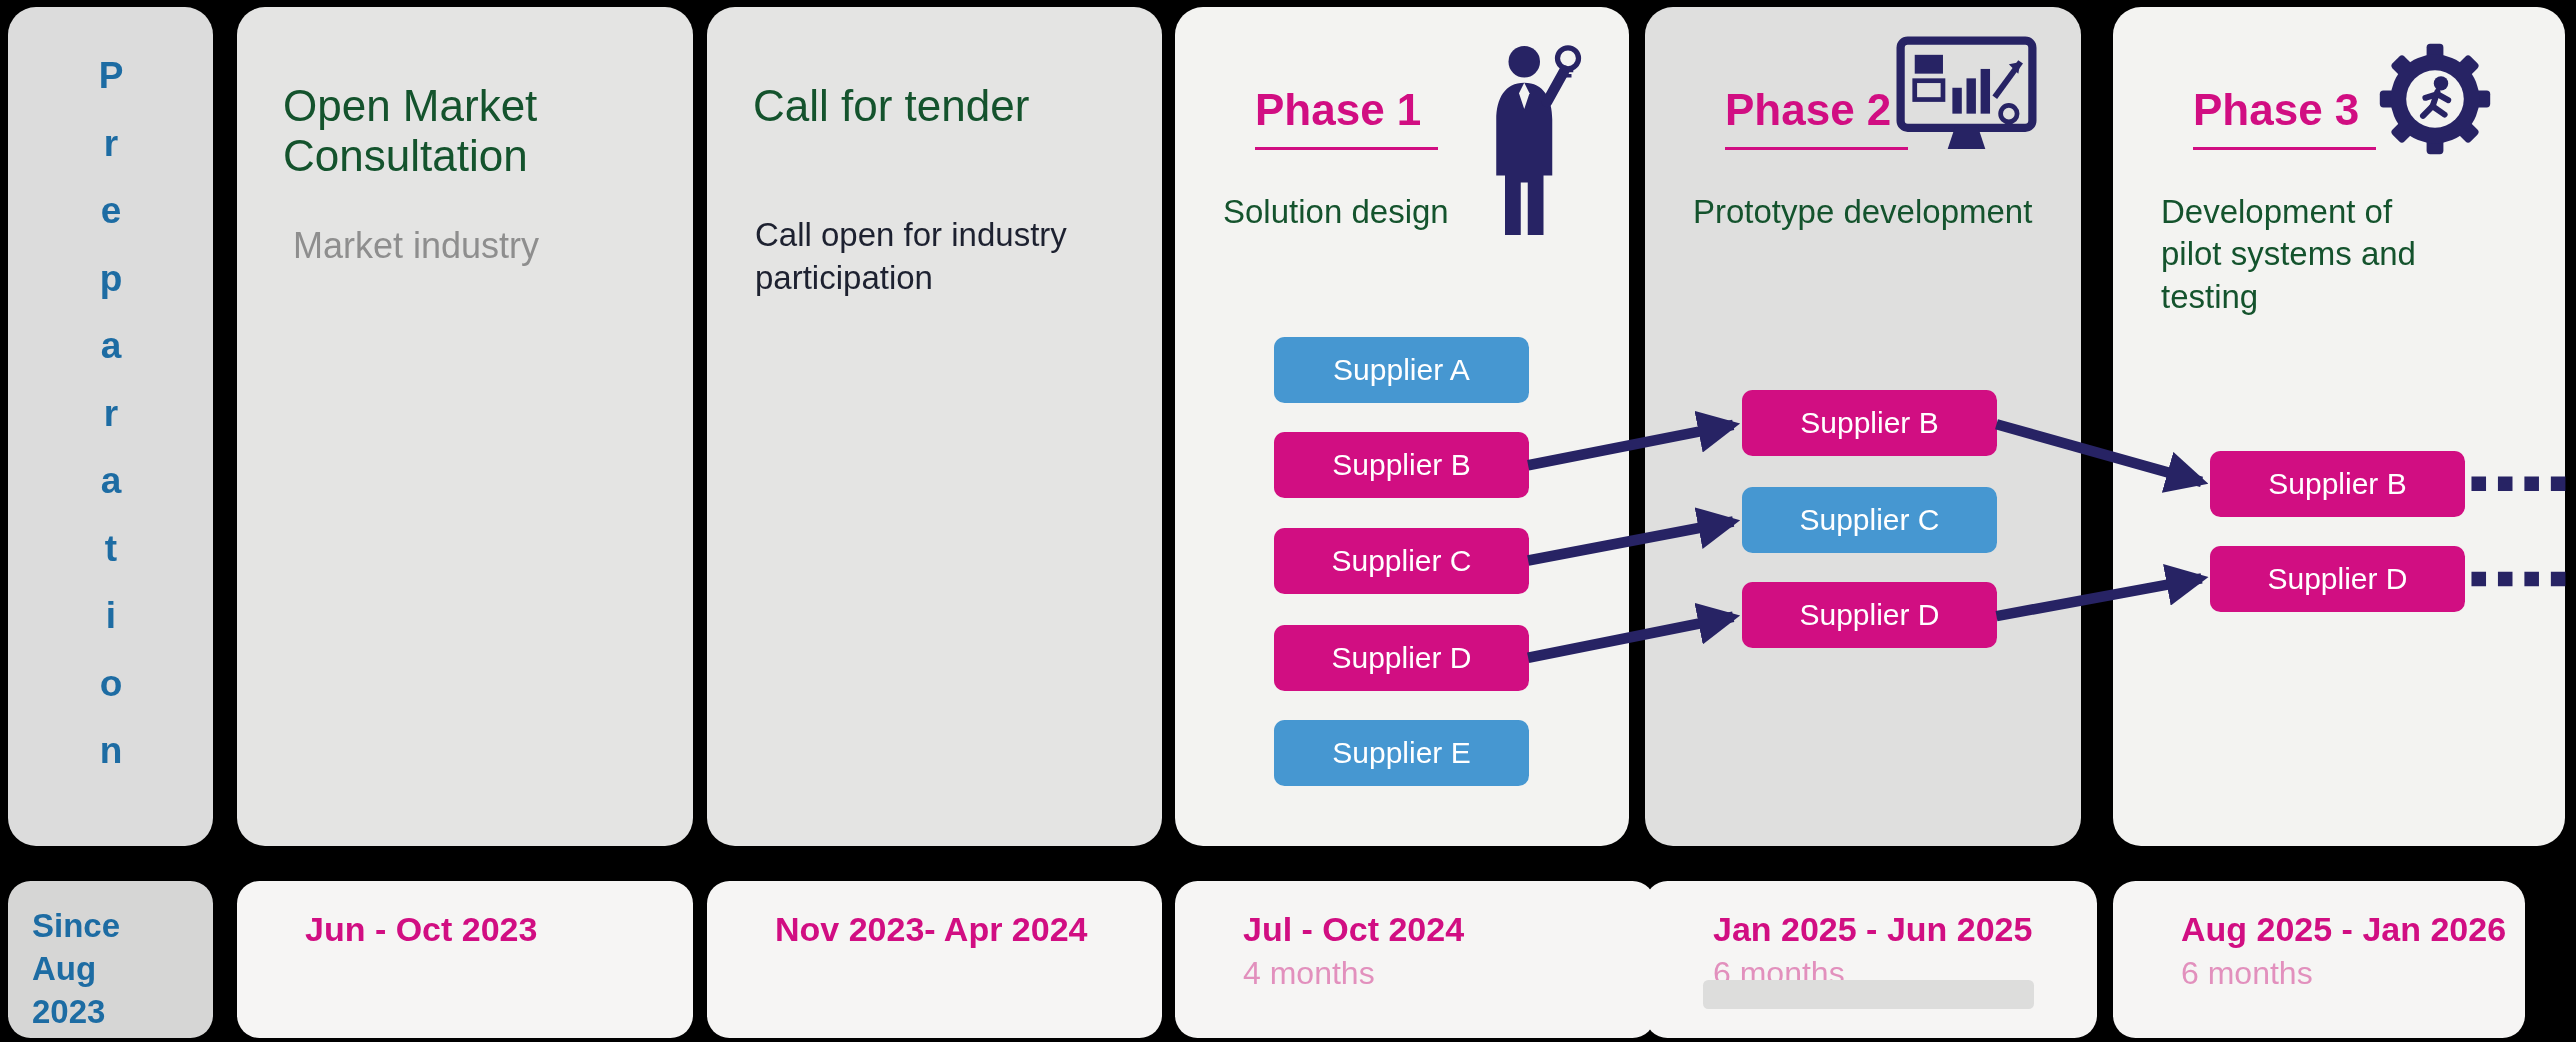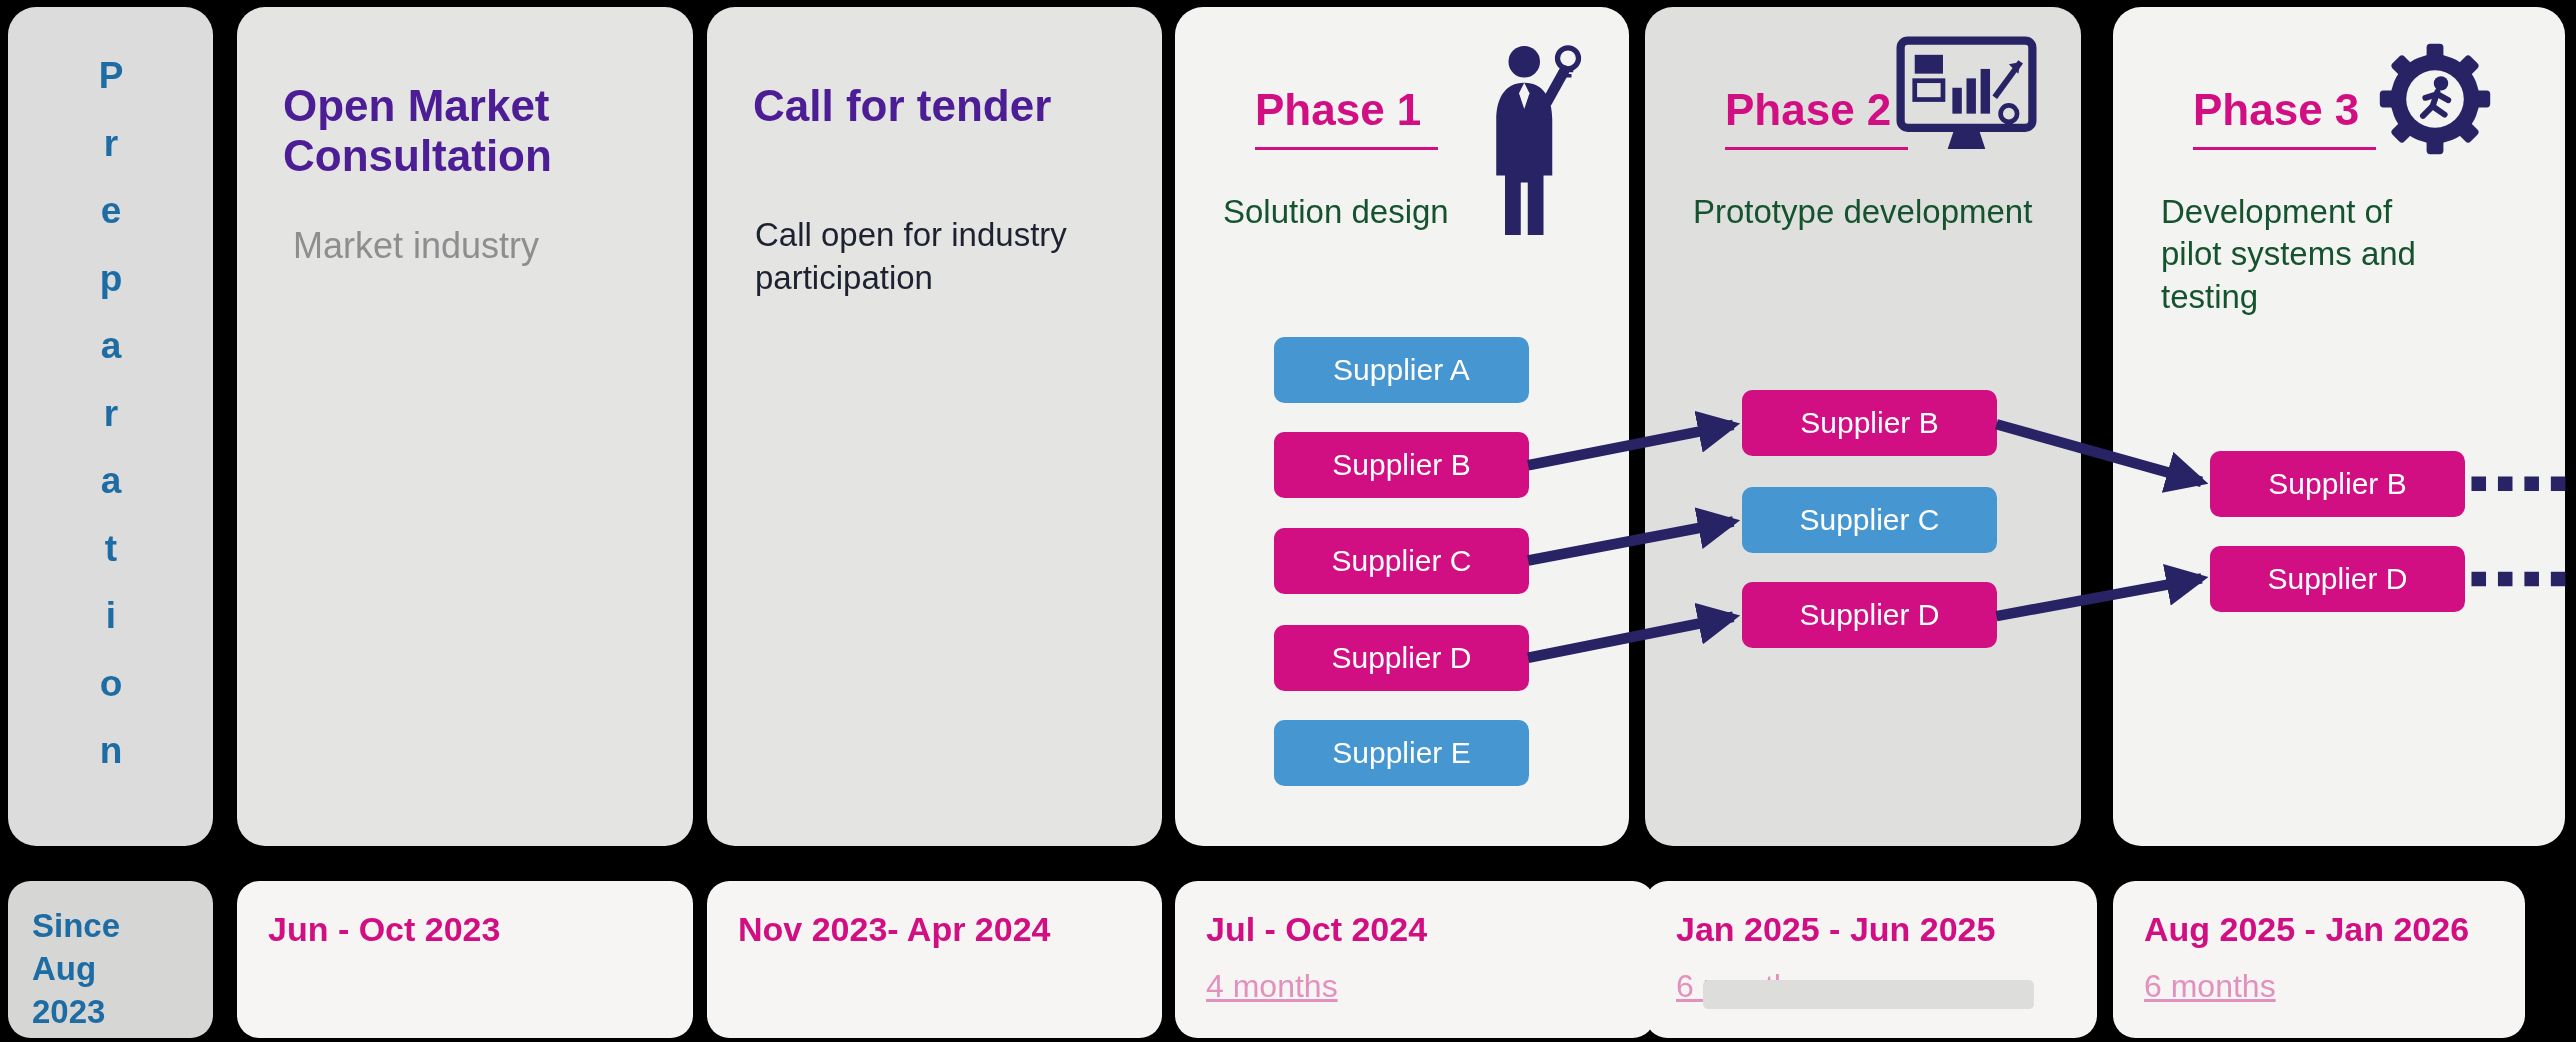--- a/index.html
+++ b/index.html
@@ -1,20 +1,20 @@
 <!DOCTYPE html>
 <html style="font-size:10.6px"><head>
 <meta charset="utf-8">
 <style>
   html,body{margin:0;padding:0;background:#000;}
   body{font-family:"Liberation Sans","DejaVu Sans",sans-serif;}
   #canvas{position:relative;width:2576px;height:1043px;background:#000;overflow:hidden;}
 
   .card{position:absolute;top:6.6px;height:839px;border-radius:28px;}
-  .datebox{position:absolute;top:881px;height:157px;border-radius:22.5px;box-sizing:border-box;padding:29px 0 0 31px;}
+  .datebox{position:absolute;top:881px;height:157px;border-radius:22.5px;box-sizing:border-box;padding:29px 0 0 68px;}
 
   
   .c-prep{left:8px;width:205px;background:#dcdcdc;}
   .c-omc{left:237px;width:456px;background:#e4e4e3;}
   .c-tender{left:707px;width:455px;background:#e4e4e3;}
   .c-p1{left:1175px;width:454px;background:#f3f3f1;}
   .c-p2{left:1645px;width:436px;background:#dfdfde;}
   .c-p3{left:2113px;width:452px;background:#f3f3f1;}
 
   .d-prep{left:8px;width:205px;background:#d6d6d5;padding:24px 0 0 24px;}
@@ -23,21 +23,21 @@
   .d-p1{left:1175px;width:480px;background:#f6f5f4;}
   .d-p2{left:1645px;width:452px;background:#f6f5f4;}
   .d-p3{left:2113px;width:412px;background:#f6f5f4;}
 
   .vert-title{
     position:absolute;top:48px;left:50%;transform:translateX(-50%);
     writing-mode:vertical-rl;text-orientation:upright;
     font-size:37px;font-weight:bold;color:#1d6ca3;letter-spacing:26.5px;
   }
 
-  .col-title{position:absolute;left:46px;top:74px;font-size:44px;line-height:1.14;font-weight:bold;color:#4c1d95;}
+  .col-title{position:absolute;left:46px;top:74px;font-size:44px;line-height:1.14;font-weight:normal;color:#14532d;}
   .w-omc{width:318px;}
   .omc-sub{position:absolute;left:56px;top:218px;font-size:36px;color:#8e8e8e;}
   .tender-body{position:absolute;left:48px;top:206px;width:377px;font-size:33px;line-height:1.32;color:#1d2130;}
 
   .phase-title{
     position:absolute;left:48px;top:78px;font-size:44px;font-weight:bold;color:#d10e82;
     padding:0 17px 12px 0;border-bottom:3.3px solid #d10e82;margin-left:32px;
   }
   .phase-sub{position:absolute;left:48px;top:184px;font-size:33px;line-height:1.3;color:#14532d;}
   .w-p3sub{width:298px;}
@@ -52,21 +52,21 @@
     display:flex;align-items:center;justify-content:center;
     color:#fff;font-size:30px;
   }
   .supplier[data-color="blue"]{background:#4697d1;}
   .supplier[data-color="magenta"]{background:#d10e82;}
   .sx1 .supplier{left:99px;}
   .sx2 .supplier{left:97px;}
   .sx3 .supplier{left:97px;}
 
   .date-main{font-size:34px;font-weight:bold;color:#d10e82;}
-  .date-sub{font-size:32px;color:#e290bd;margin-top:19px;text-decoration:underline;}
+  .date-sub{font-size:32px;color:#e290bd;margin-top:6px;}
   .prep-date{font-size:33px;font-weight:bold;color:#1d6ca3;width:146px;line-height:1.3;}
   .hl-bar{position:absolute;left:58px;top:99px;width:331px;height:29px;border-radius:5.3px;background:#dddddc;}
 
   #arrows{position:absolute;left:0;top:0;width:2576px;height:1043px;pointer-events:none;}
   .arrow{stroke:#272364;stroke-width:16;fill:none;}
   .dashline{stroke:#272364;stroke-width:22;fill:none;stroke-dasharray:22 18;}
   .navy{fill:#272364;}
 </style>
 </head>
 <body>

